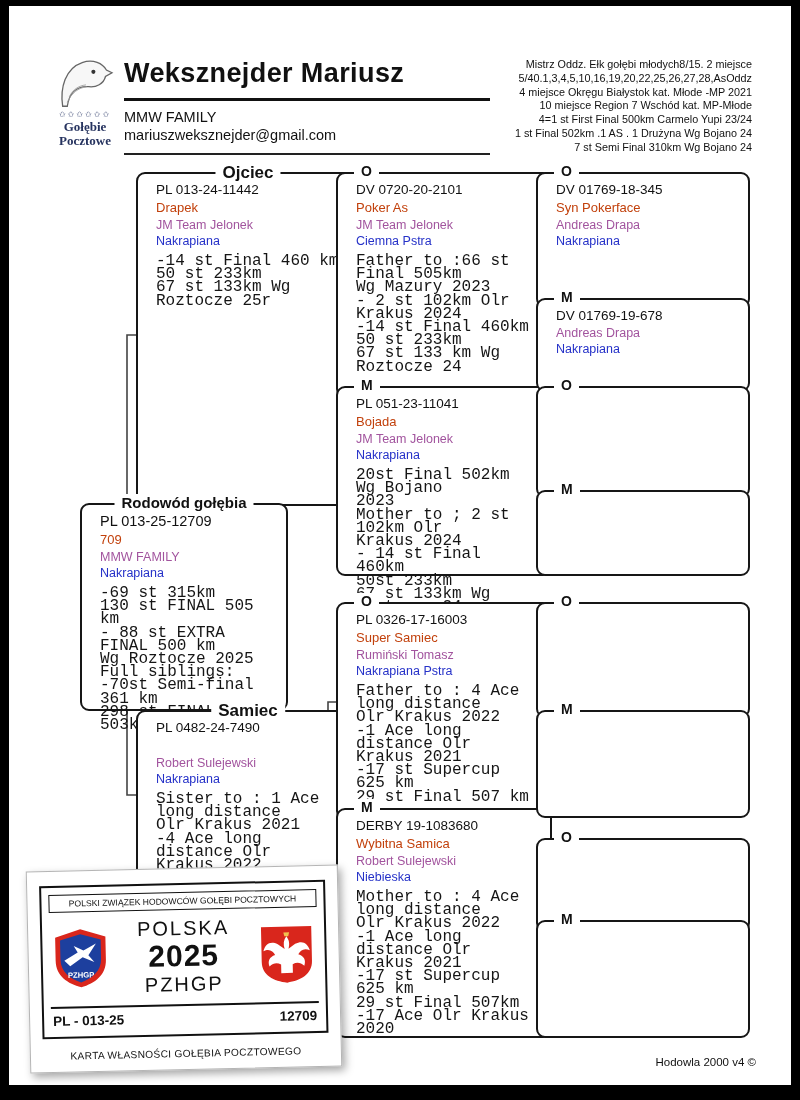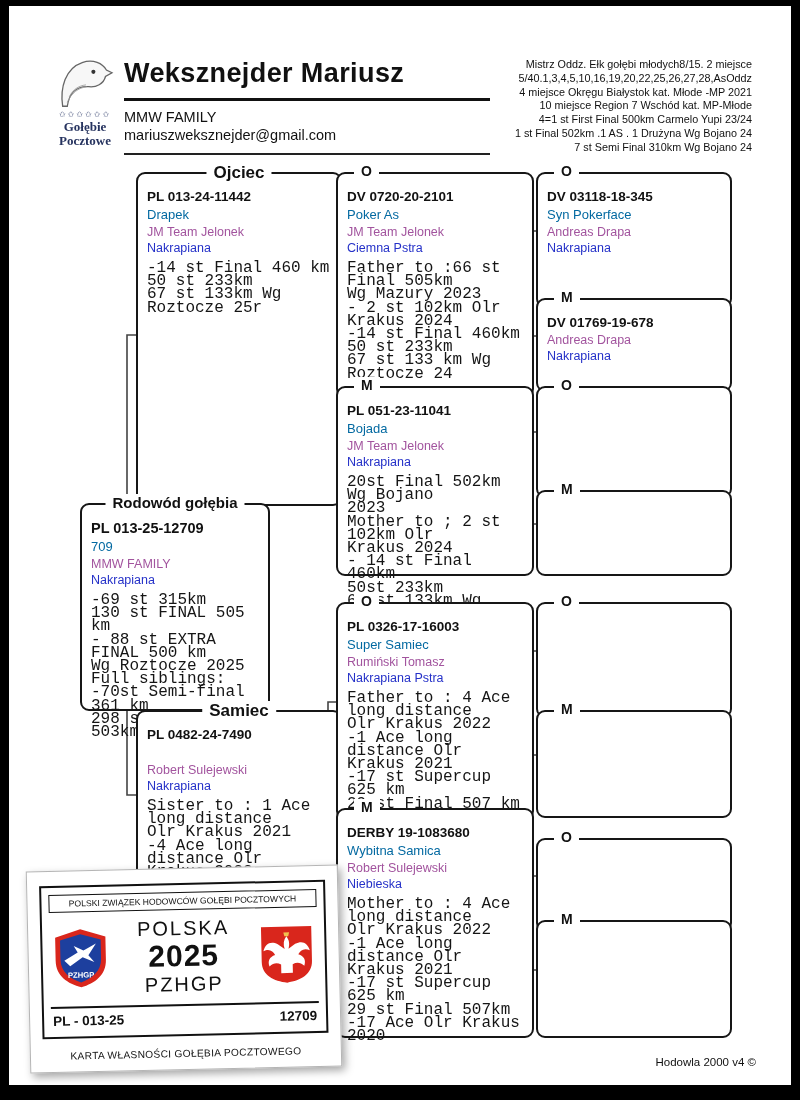--- a/index.html
+++ b/index.html
@@ -19,26 +19,26 @@
   .owner-name{font-size:27px;font-weight:bold;letter-spacing:.4px;
               border-bottom:3px solid #111;padding-bottom:9px;margin-bottom:7px;white-space:nowrap;}
   .owner-family,.owner-phone{font-size:14.5px;line-height:18px;}
   .owner-email{font-size:14.5px;line-height:19px;border-bottom:2px solid #222;padding-bottom:8px;}
   .achievements{position:absolute;left:486px;top:58px;width:266px;text-align:right;
                 font-size:10.8px;line-height:13.8px;white-space:pre-line;z-index:2;}
 
   
   .connectors{position:absolute;left:0;top:0;z-index:0;}
   .pbox{position:absolute;border:2px solid #161616;border-radius:9px;background:#fff;
-        padding:8px 9px 6px;z-index:1;}
+        padding:8px 18px 6px;z-index:1;}
   .plabel{position:absolute;top:-11px;background:#fff;padding:0 7px;font-weight:bold;color:#111;}
   .plabel.big{left:50%;transform:translateX(-50%);font-size:17px;white-space:nowrap;}
   .plabel.tag{left:16px;font-size:14px;}
-  .ring{font-weight:bold;font-size:13.5px;margin-bottom:3px;white-space:nowrap;margin-top:7px;}
-  .pname{font-size:13px;color:#0369a1;min-height:16px;margin-bottom:2px;}
+  .ring{font-weight:normal;font-size:13.5px;margin-bottom:3px;white-space:nowrap;}
+  .pname{font-size:13px;color:#c2410c;min-height:16px;margin-bottom:2px;}
   .breeder{font-size:12.5px;color:#a2549e;margin-bottom:2px;}
   .pcolor{font-size:12.5px;color:#2531c8;margin-bottom:7px;}
   .results{font-size:16px;line-height:13.2px;white-space:pre-line;color:#151515;font-family:Liberation Mono, monospace;}
 
   #box-father{left:136px;top:172px;width:184px;height:316px;}
   #box-subject{left:80px;top:503px;width:168px;height:190px;}
   #box-mother{left:136px;top:710px;width:184px;height:168px;}
   #gp0{left:336px;top:172px;width:176px;height:208px;}
   #gp1{left:336px;top:386px;width:176px;height:172px;}
   #gp2{left:336px;top:602px;width:176px;height:200px;}
@@ -205,21 +205,21 @@
 Olr Krakus 2022
 -1 Ace long distance Olr
 Krakus 2021
 -17 st Supercup 625 km
 29 st Final 507km
 -17 Ace Olr Krakus 2020</div>
   </div>
 
   <div class="pbox" id="gg0">
     <span class="plabel tag">O</span>
-    <div class="ring">DV 03118-18-345</div>
+    <div class="ring">DV 01769-18-345</div>
     <div class="pname">Syn Pokerface</div>
     <div class="breeder">Andreas Drapa</div>
     <div class="pcolor">Nakrapiana</div>
   </div>
 
   <div class="pbox" id="gg1">
     <span class="plabel tag">M</span>
     <div class="ring">DV 01769-19-678</div>
     <div class="breeder">Andreas Drapa</div>
     <div class="pcolor">Nakrapiana</div>

